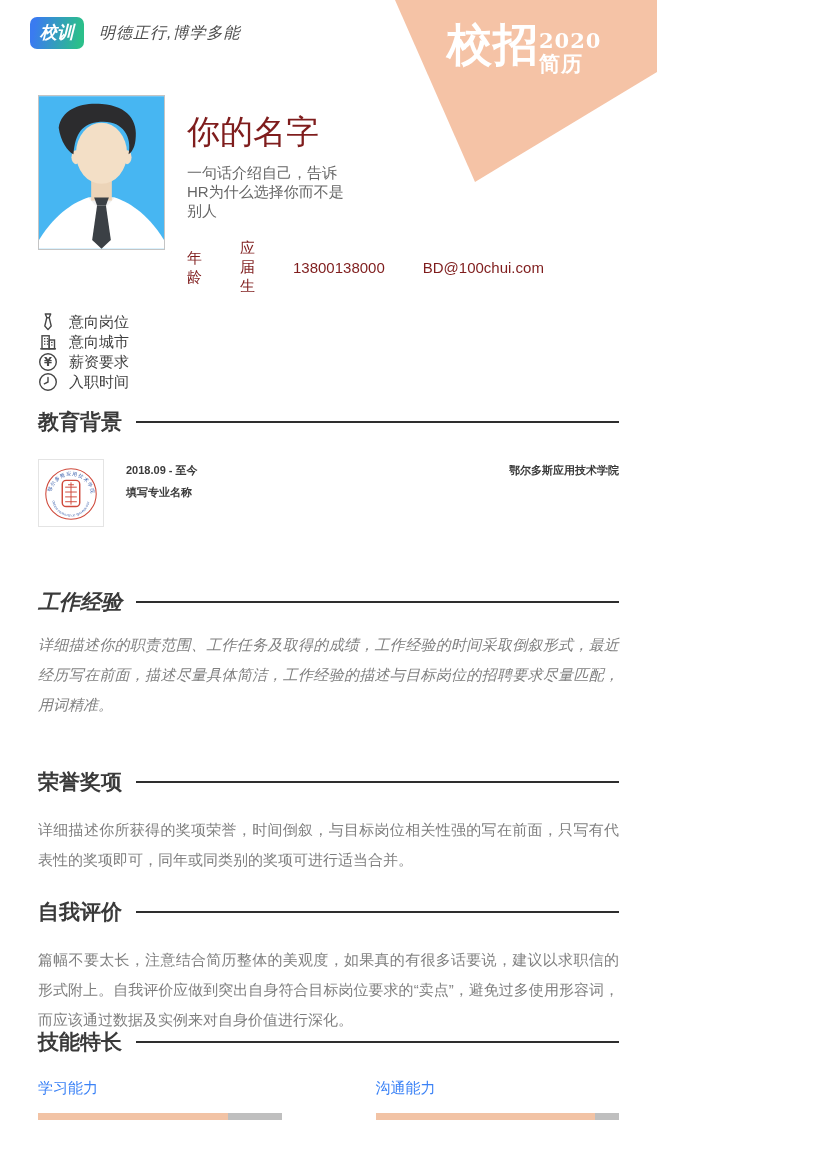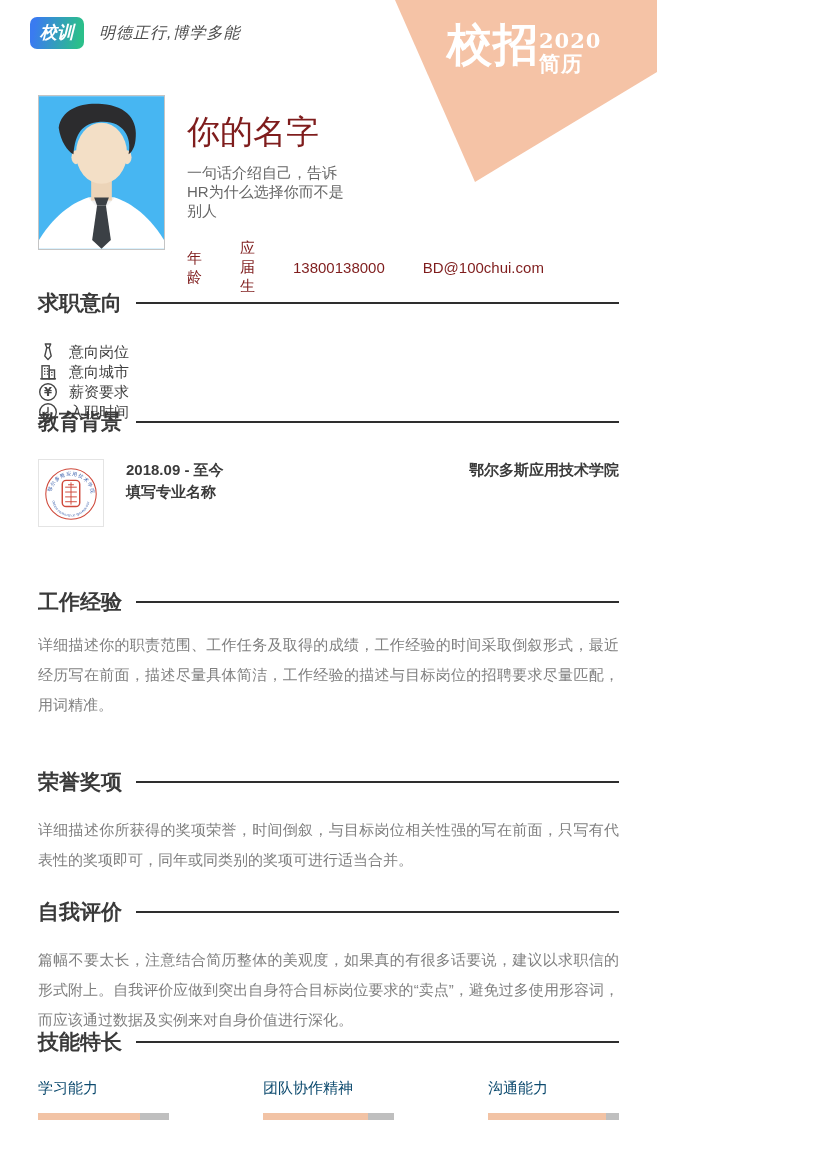--- a/index.html
+++ b/index.html
@@ -40,37 +40,37 @@
   .intent-row { display:flex; margin-top:24px;flex-direction:column; }
   .intent-item { flex:1; display:flex; align-items:center; gap:11px; }
   .intent-item svg { flex:none; }
   .intent-label { font-size:15px; color:#3f3f3f; }
 
   .edu-row { display:flex; margin-top:22px; }
   .edu-logo { width:66px; height:68px; border:1px solid #e4e4e4; background:#fff; flex:none; margin-right:22px; }
   .edu-logo svg { display:block; width:100%; height:100%; }
   .edu-main { flex:1; }
   .head-flex { display:flex; justify-content:space-between; align-items:flex-start; }
-  .bold-line { font-size:15px; font-weight:bold; color:#3b3b3b; line-height:22px; }
+  .bold-line { font-size:11px; font-weight:bold; color:#3b3b3b; line-height:22px; }
   .desc { font-size:15px; color:#7f7f7f; line-height:30px; text-align:justify; }
   .edu-desc { margin-top:7px; }
 
   .work-head { margin-top:22px; }
   .work-desc { margin-top:13px; }
   .plain-desc { margin-top:18px; }
 
   .skills-row { display:flex; gap:94px; margin-top:22px; }
   .skill { flex:1; }
-  .skill-label { font-size:15px; color:#0c4a6e; }
+  .skill-label { font-size:15px; color:#3b82f6; }
   .skill-bar { margin-top:15px; height:7px; background:#bfbfbf; }
   .skill-fill { height:100%; background:#f2c3a5; }
 
   .pos-intent { top:288px; }
   .pos-edu { top:407px; }
-  .pos-work { top:587px; }
+  .pos-work { top:587px;font-style:italic; }
   .pos-honors { top:767px; }
   .pos-self { top:897px; }
   .pos-skills { top:1027px; }
 </style>
 </head>
 <body>
 
 <div class="page">
 
   <div class="brand-row">
@@ -112,24 +112,20 @@
       <span class="sep"></span>
       <span>应届生</span>
       <span class="sep"></span>
       <span>13800138000</span>
       <span class="sep"></span>
       <span>BD@100chui.com</span>
     </div>
   </div>
 
   <div class="section pos-intent">
-    <div class="sec-head">
-      <span class="sec-title">求职意向</span>
-      <span class="sec-line"></span>
-    </div>
     <div class="intent-row">
       <div class="intent-item">
         <svg width="20" height="20" viewBox="0 0 20 20" fill="none" stroke="#474747" stroke-width="1.4" stroke-linejoin="round">
           <path d="M7.3,2 L12.7,2 L11.2,5.6 L8.8,5.6 Z"></path>
           <path d="M8.8,5.6 L11.2,5.6 L13.2,14 L10,17.6 L6.8,14 Z"></path>
         </svg>
         <span class="intent-label">意向岗位</span>
       </div>
       <div class="intent-item">
         <svg width="20" height="20" viewBox="0 0 20 20" fill="none" stroke="#474747" stroke-width="1.4">
@@ -217,26 +213,20 @@
       <span class="sec-line"></span>
     </div>
     <div class="skills-row">
       <div class="skill">
         <div class="skill-label">学习能力</div>
         <div class="skill-bar">
           <div class="skill-fill" style="width: 78%;"></div>
         </div>
       </div>
       <div class="skill">
-        <div class="skill-label">团队协作精神</div>
-        <div class="skill-bar">
-          <div class="skill-fill" style="width: 80%;"></div>
-        </div>
-      </div>
-      <div class="skill">
         <div class="skill-label">沟通能力</div>
         <div class="skill-bar">
           <div class="skill-fill" style="width: 90%;"></div>
         </div>
       </div>
     </div>
   </div>
 
 </div>
 

